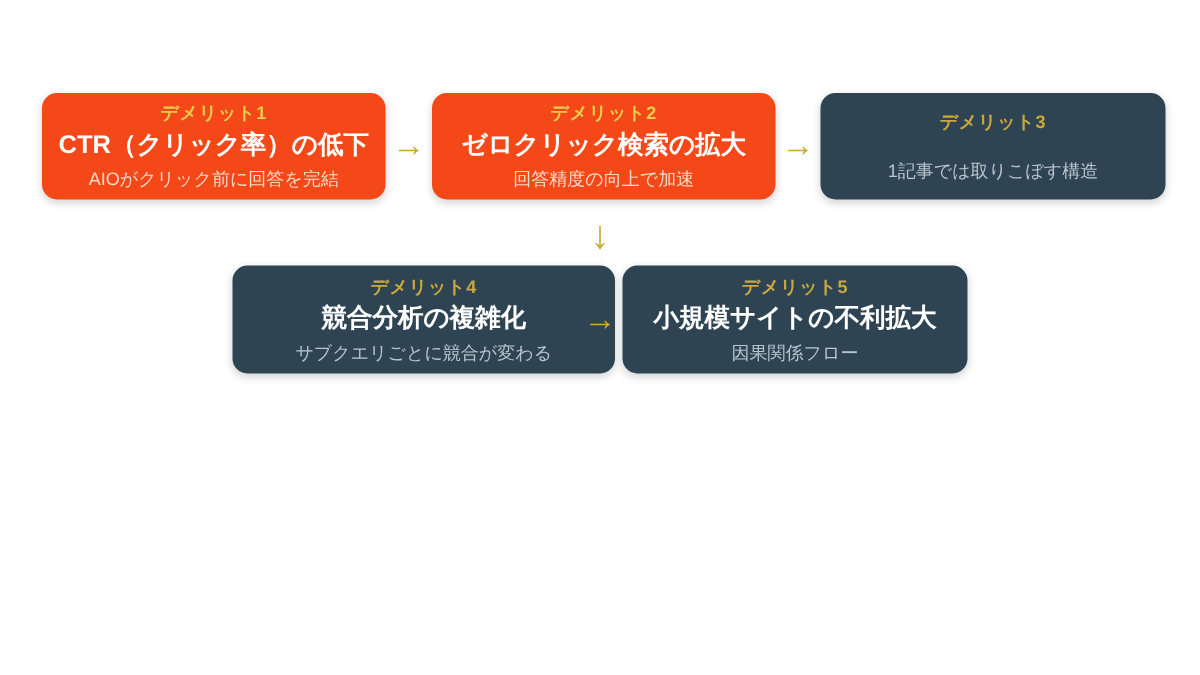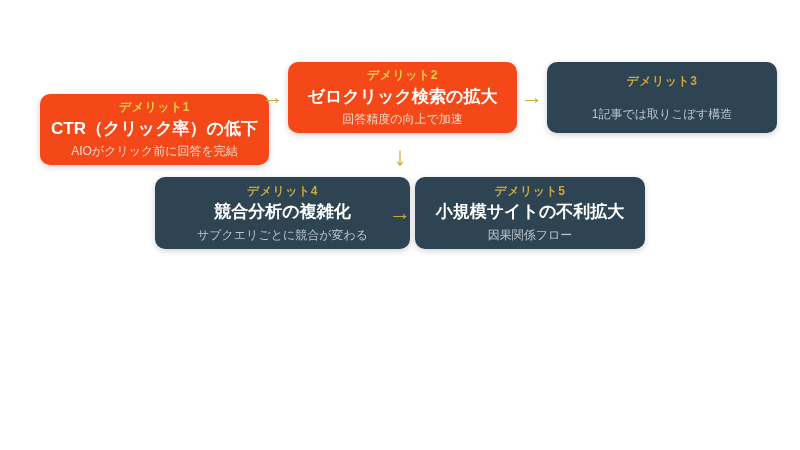--- a/index.html
+++ b/index.html
@@ -73,21 +73,21 @@
   }
   .arrow.right { font-size: 22px; }
   .arrow.down  { font-size: 26px; }
 </style>
 </head>
 <body>
 
 <div class="canvas">
 
 
-  <div class="node orange" style="left:40px; top:62px; width:229px; height:71px;margin-top:32px;">
+  <div class="node orange" style="left:28px; top:62px; width:229px; height:71px;">
     <div class="node-label">デメリット1</div>
     <div class="node-title">CTR（クリック率）の低下</div>
     <div class="node-subtitle">AIOがクリック前に回答を完結</div>
   </div>
 
   <div class="arrow right" style="left:257px; top:84px; width:31px; height:26px;">→</div>
 
   <div class="node orange" style="left:288px; top:62px; width:229px; height:71px;">
     <div class="node-label">デメリット2</div>
     <div class="node-title">ゼロクリック検索の拡大</div>

